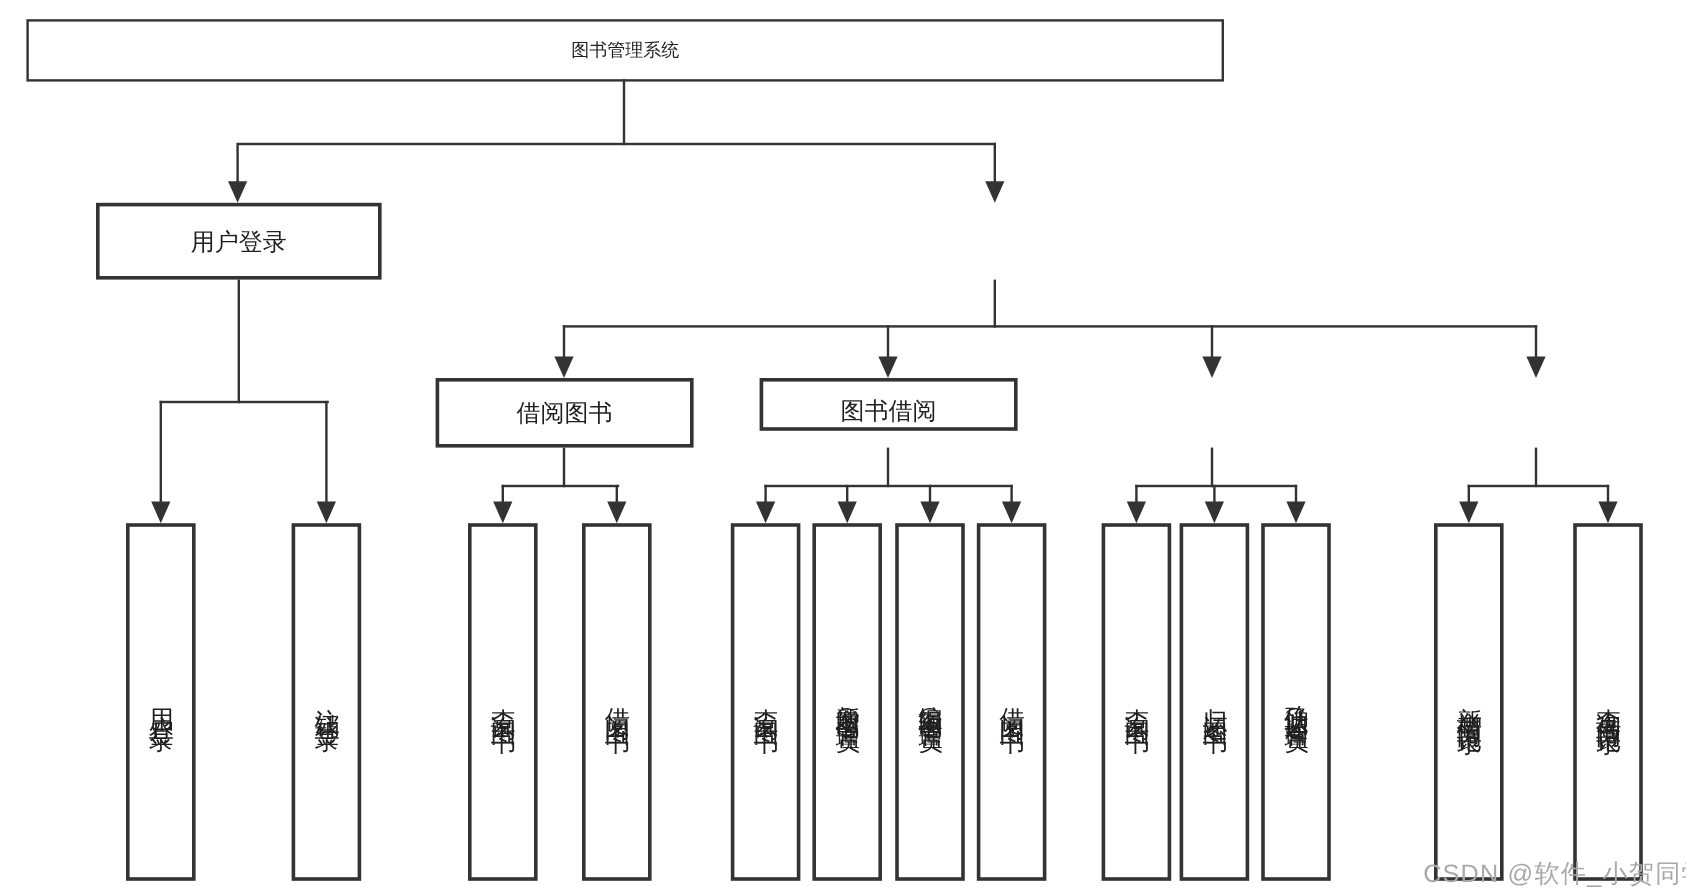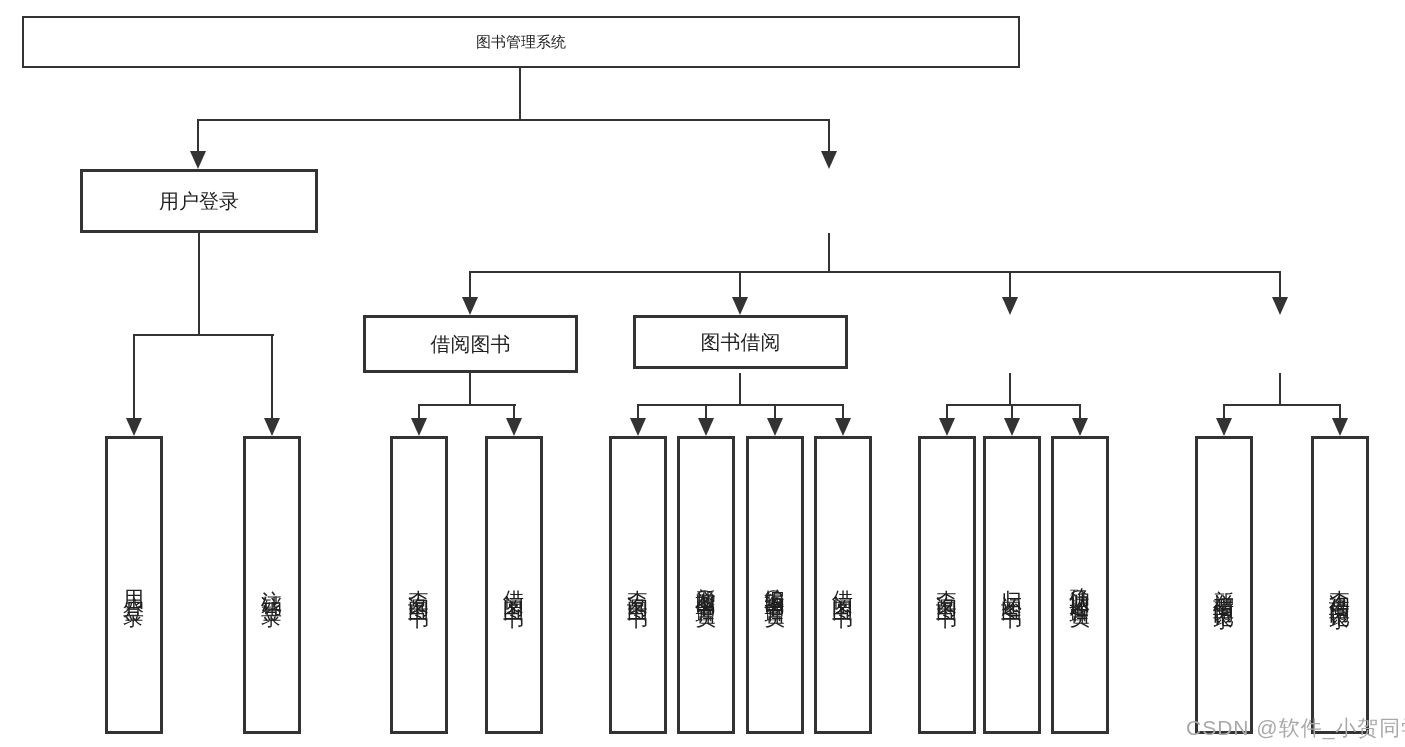--- a/index.html
+++ b/index.html
@@ -88,21 +88,21 @@
   <div class="ln" style="left:739px;top:271px;width:2px;height:30px;"></div>
   <div class="arr" style="left:732px;top:297px;"></div>
   <div class="ln" style="left:1009px;top:271px;width:2px;height:30px;"></div>
   <div class="arr" style="left:1002px;top:297px;"></div>
   <div class="ln" style="left:1279px;top:271px;width:2px;height:30px;"></div>
   <div class="arr" style="left:1272px;top:297px;"></div>
 
   <div class="box" style="left:363px;top:315px;width:215px;height:58px;">
     <span>借阅图书</span>
   </div>
-  <div class="box" style="left:633px;top:315px;width:215px;height:54px;">
+  <div class="box" style="left:633px;top:315px;width:215px;height:44px;align-items:flex-end;">
     <span>图书借阅</span>
   </div>
 
   <div class="ln" style="left:469px;top:373px;width:2px;height:33px;"></div>
   <div class="ln" style="left:418px;top:404px;width:98px;height:2px;"></div>
   <div class="ln" style="left:418px;top:404px;width:2px;height:18px;"></div>
   <div class="arr" style="left:411px;top:418px;"></div>
   <div class="ln" style="left:513px;top:404px;width:2px;height:18px;"></div>
   <div class="arr" style="left:506px;top:418px;"></div>
 

